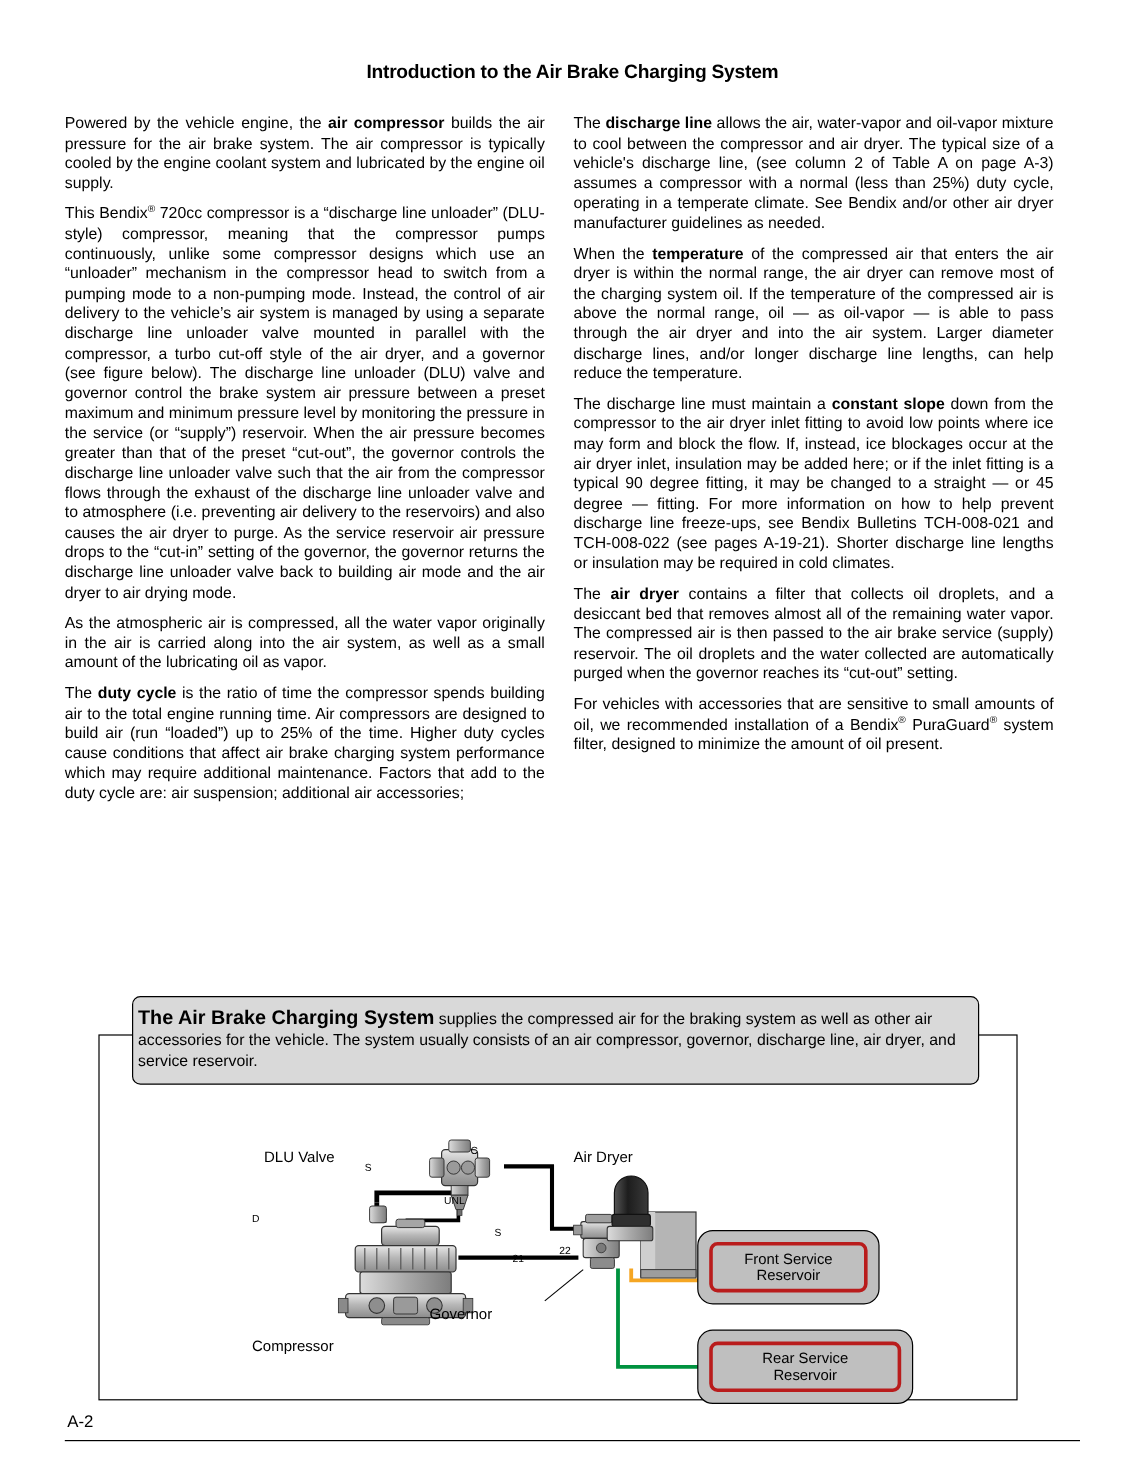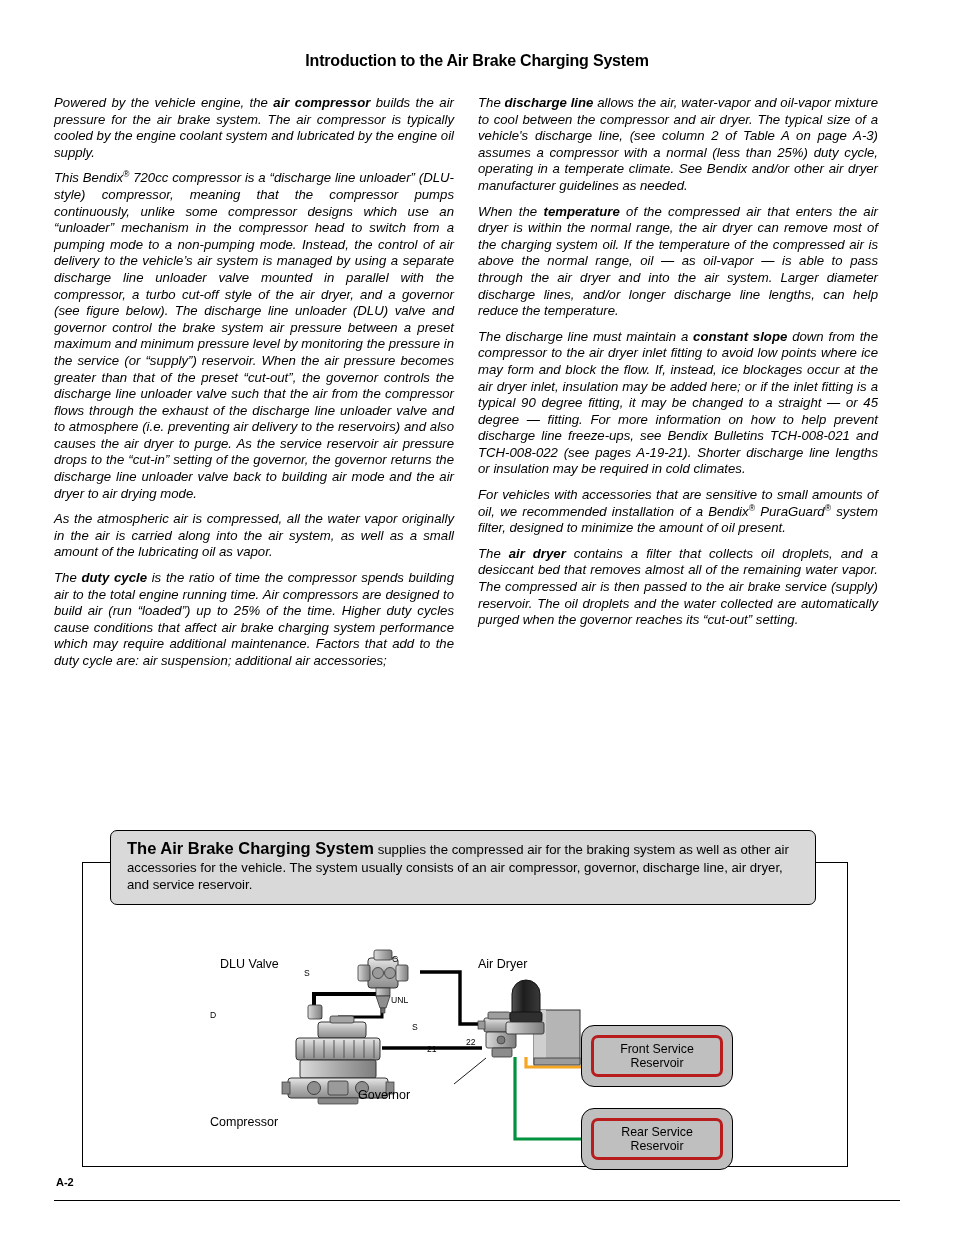--- a/index.html
+++ b/index.html
@@ -30,21 +30,21 @@
   }
   .col {
     width:400px;
     font-size:13.2px;
     line-height:16.6px;
     text-align:justify;
     text-justify:inter-word;
   }
   .col-left { position:absolute; left:0; top:0; }
   .col-right { position:absolute; left:424px; top:0; }
-  .col p { margin:0 0 9px 0;font-style:italic; }
+  .col p { margin:0 0 9px 0; }
   .col p:last-child { margin-bottom:0; }
   b { font-weight:bold; }
   sup { font-size:8.5px; vertical-align:super; line-height:0; }
 
   
   .figure {
     position:absolute;
     left:82px; top:830px;
     width:770px; height:340px;
   }
@@ -57,21 +57,21 @@
     background:#fff;
   }
   .caption-box {
     position:absolute;
     left:28px; top:0;
     width:706px;
     box-sizing:border-box;
     background:#d9d9d9;
     border:1.2px solid #000;
     border-radius:7px;
-    padding:9px 12px 10px 16px;
+    padding:9px 12px 10px 4px;
     font-size:13.2px;
     line-height:17.5px;
     z-index:5;
   }
   .caption-box .lead {
     font-size:16.5px;
     font-weight:bold;
   }
 
   .diagram {
@@ -107,22 +107,22 @@
     align-items:center;
     justify-content:center;
     text-align:center;
     font-size:12.4px;
     line-height:14.5px;
   }
 
   .pagenum {
     position:absolute;
     left:56px; top:1176px;
-    font-size:11px;
-    font-weight:bold;
+    font-size:14px;
+    font-weight:normal;
   }
   .rule {
     position:absolute;
     left:54px; top:1200px;
     width:846px; height:1.3px;
     background:#000;
   }
 </style>
 </head>
 <body>
@@ -135,22 +135,22 @@
     <div class="col col-left" id="colLeft">
         <p><span>Powered by the vehicle engine, the </span><b>air compressor</b><span> builds the air pressure for the air brake system.  The air compressor is typically cooled by the engine coolant system and lubricated by the engine oil supply.</span></p>
         <p><span>This Bendix</span><sup>®</sup><span> 720cc compressor is a “discharge line unloader” (DLU-style) compressor, meaning that the compressor pumps continuously, unlike some compressor designs which use an “unloader” mechanism in the compressor head to switch from a pumping mode to a non-pumping mode. Instead, the control of air delivery to the vehicle’s air system is managed by using a separate discharge line unloader valve mounted in parallel with the compressor, a turbo cut-off style of the air dryer, and a governor (see figure below). The discharge line unloader (DLU) valve and governor  control the brake system air pressure between a preset maximum and minimum pressure level by monitoring the pressure in the service (or “supply”) reservoir.  When the air pressure becomes greater than that of the preset “cut-out”, the governor controls the discharge line unloader valve such that the air from the compressor flows through the exhaust of the discharge line unloader valve and to atmosphere (i.e. preventing air delivery to the reservoirs) and also causes the air dryer to purge.  As the service reservoir air pressure drops to the “cut-in” setting of the governor, the governor returns the discharge line unloader valve back  to building air mode and the air dryer to air drying mode.</span></p>
         <p><span>As the atmospheric air is compressed, all the water vapor originally in the air is carried along into the air system, as well as a small amount of the lubricating oil as vapor.</span></p>
         <p><span>The </span><b>duty cycle</b><span> is the ratio of time the compressor spends building air to the total engine running time.  Air compressors are designed to build air (run “loaded”) up to 25% of the time.  Higher duty cycles cause conditions that affect air brake charging system performance which may require additional maintenance.  Factors that add to the duty cycle are: air suspension; additional air accessories;</span></p>
       </div>
     <div class="col col-right" id="colRight">
         <p><span>The </span><b>discharge line</b><span> allows the air, water-vapor and oil-vapor mixture to cool between the compressor and air dryer.  The typical size of a vehicle's discharge line, (see column 2 of Table A on page A-3) assumes a compressor with a normal (less than 25%) duty cycle, operating in a temperate climate.  See Bendix and/or other air dryer manufacturer guidelines as needed.</span></p>
         <p><span>When the </span><b>temperature</b><span> of the compressed air that enters the air dryer is within the normal range, the air dryer can remove most of the charging system oil.  If the temperature of the compressed air is above the normal range, oil — as oil-vapor — is able to pass through the air dryer and into the air system.  Larger diameter discharge lines, and/or longer discharge line lengths, can help reduce the temperature.</span></p>
         <p><span>The discharge line must maintain a </span><b>constant slope</b><span> down from the compressor to the air dryer inlet fitting to avoid low points where ice may form and block the flow.  If, instead, ice blockages occur at the air dryer inlet, insulation may be added here; or if the inlet fitting is a typical 90 degree fitting, it may be changed to a straight — or 45 degree — fitting.  For more information on how to help prevent discharge line freeze-ups, see Bendix Bulletins TCH-008-021 and TCH-008-022 (see pages A-19-21).  Shorter discharge line lengths or insulation may be required in cold climates.</span></p>
+        <p><span>The </span><b>air dryer</b><span> contains a filter that collects oil droplets, and a desiccant bed that removes almost all of the remaining water vapor.  The compressed air is then passed to the air brake service (supply) reservoir.  The oil droplets and the water collected are automatically purged when the governor reaches its “cut-out” setting.</span></p>
         <p><span>For vehicles with accessories that are sensitive to small amounts of oil, we recommended installation of a Bendix</span><sup>®</sup><span> PuraGuard</span><sup>®</sup><span> system filter, designed to minimize the amount of oil present.</span></p>
-        <p><span>The </span><b>air dryer</b><span> contains a filter that collects oil droplets, and a desiccant bed that removes almost all of the remaining water vapor.  The compressed air is then passed to the air brake service (supply) reservoir.  The oil droplets and the water collected are automatically purged when the governor reaches its “cut-out” setting.</span></p>
       </div>
   </div>
 
   <div class="figure">
 
     <div class="fig-border"></div>
 
     <div class="caption-box">
       <span class="lead">The Air Brake Charging System</span><span> supplies the compressed air for the braking system as well as other air accessories for the vehicle.  The system usually consists of an air compressor, governor, discharge line, air dryer, and service reservoir.</span>
     </div>
@@ -248,32 +248,32 @@
       </svg>
 
       <div class="lbl" style="left:138px; top:95px;text-align:right;">DLU Valve</div>
       <div class="lbl" style="left:396px; top:95px;">Air Dryer</div>
       <div class="lbl" style="left:276px; top:226px;text-align:right;">Governor</div>
       <div class="lbl" style="left:128px; top:253px;">Compressor</div>
 
       <div class="lbl-sm" style="left:310px; top:92px;">C</div>
       <div class="lbl-sm" style="left:222px; top:106px;">S</div>
       <div class="lbl-sm" style="left:128px; top:148px;">D</div>
-      <div class="lbl-sm" style="left:309px; top:133px;text-align:right;">UNL</div>
+      <div class="lbl-sm" style="left:288px; top:133px;text-align:right;">UNL</div>
       <div class="lbl-sm" style="left:330px; top:160px;">S</div>
       <div class="lbl-sm" style="left:345px; top:182px;">21</div>
       <div class="lbl-sm" style="left:384px; top:175px;">22</div>
 
       <div class="reservoir" style="left:499px; top:163px; width:152px; height:62px;">
         <div class="reservoir-inner">
           <span><span>Front Service</span><br><span>Reservoir</span></span>
         </div>
       </div>
 
-      <div class="reservoir" style="left:499px; top:246px; width:152px; height:62px;">
+      <div class="reservoir" style="left:499px; top:246px; width:180px; height:62px;">
         <div class="reservoir-inner">
           <span><span>Rear Service</span><br><span>Reservoir</span></span>
         </div>
       </div>
 
     </div>
   </div>
 
   <div class="pagenum">A-2</div>
   <div class="rule"></div>

